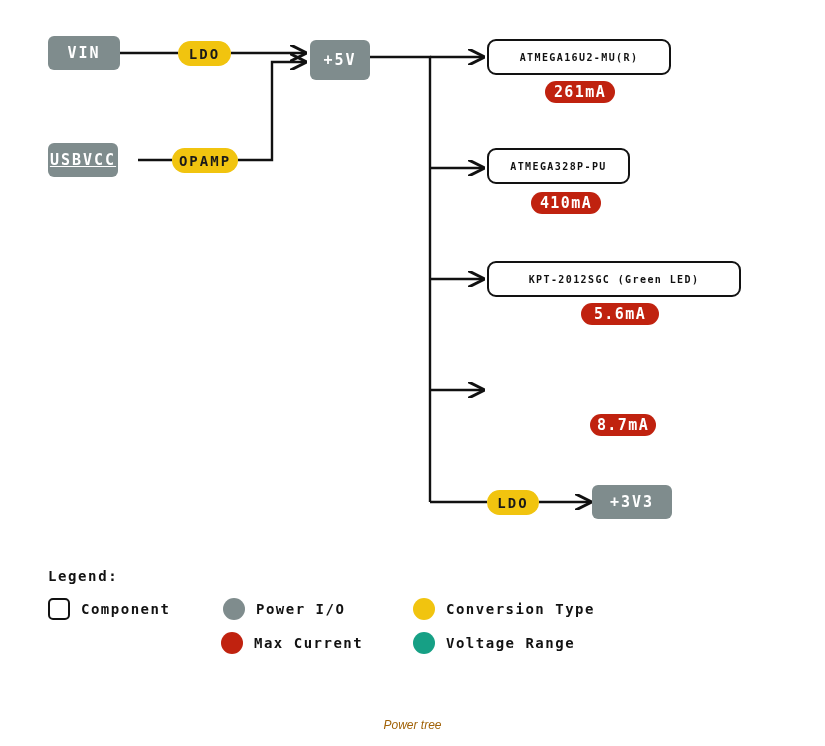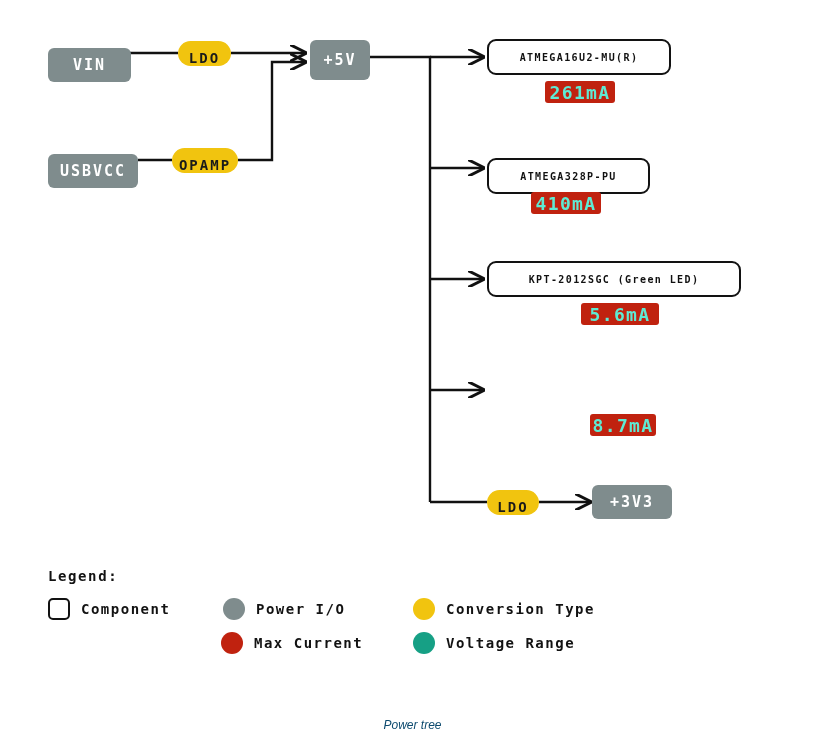--- a/index.html
+++ b/index.html
@@ -47,40 +47,39 @@
     font-weight: bold;
   }
 
   
   .conv {
     background: #f1c40f;
     color: #1a1a1a;
     border-radius: 14px;
     font-size: 14px;
     font-weight: bold;
-    align-items: flex-end;
   }
 
   
   .component {
     background: #ffffff;
     color: #111111;
     border: 2.5px solid #121212;
     border-radius: 9px;
     font-size: 10px;
     font-weight: bold;
     letter-spacing: 1.4px;
   }
 
   
   .badge {
     background: #c0220f;
-    color: #5eead4;
-    border-radius: 3px;
-    font-size: 18px;
+    color: #ffffff;
+    border-radius: 11px;
+    font-size: 15px;
     font-weight: bold;
     letter-spacing: 1.4px;
   }
 
   
   #legend {
     position: absolute;
     left: 48px;
     top: 568px;
     width: 600px;
@@ -128,21 +127,21 @@
   
   #caption {
     position: absolute;
     left: 0;
     top: 718px;
     width: 825px;
     text-align: center;
     font-family: "Liberation Sans", sans-serif;
     font-style: italic;
     font-size: 12px;
-    color: #0c4a6e;
+    color: #a16207;
   }
 </style>
 </head>
 <body>
 
 <div id="stage">
 
   <svg id="wires" viewBox="0 0 825 746" width="825" height="746">
     <defs>
       <marker id="arrow" viewBox="0 0 10 10" refX="9" refY="5" markerWidth="7" markerHeight="7" orient="auto-start-reverse">
@@ -165,25 +164,25 @@
 
       <path d="M 430 279 L 483 279" marker-end="url(#arrow)"></path>
 
       <path d="M 430 390 L 483 390" marker-end="url(#arrow)"></path>
 
       <path d="M 430 502 L 487 502"></path>
       <path d="M 539 502 L 590 502" marker-end="url(#arrow)"></path>
     </g>
   </svg>
 
-  <div class="node rail" style="left:48px; top:48px; width:83px; height:34px;">
+  <div class="node rail" style="left:48px; top:36px; width:72px; height:34px;">
     <span>VIN</span>
   </div>
 
-  <div class="node rail" style="left:48px; top:154px; width:90px; height:34px;">
+  <div class="node rail" style="left:48px; top:143px; width:70px; height:34px;text-decoration:underline;">
     <span>USBVCC</span>
   </div>
 
   <div class="node conv" style="left:178px; top:41px; width:53px; height:25px;">
     <span>LDO</span>
   </div>
 
   <div class="node conv" style="left:172px; top:148px; width:66px; height:25px;">
     <span>OPAMP</span>
   </div>
@@ -200,21 +199,21 @@
     <span>+3V3</span>
   </div>
 
   <div class="node component" style="left:487px; top:39px; width:184px; height:36px;">
     <span>ATMEGA16U2-MU(R)</span>
   </div>
   <div class="node badge" style="left:545px; top:81px; width:70px; height:22px;">
     <span>261mA</span>
   </div>
 
-  <div class="node component" style="left:487px; top:158px; width:163px; height:36px;">
+  <div class="node component" style="left:487px; top:148px; width:143px; height:36px;">
     <span>ATMEGA328P-PU</span>
   </div>
   <div class="node badge" style="left:531px; top:192px; width:70px; height:22px;">
     <span>410mA</span>
   </div>
 
   <div class="node component" style="left:487px; top:261px; width:254px; height:36px;">
     <span>KPT-2012SGC (Green LED)</span>
   </div>
   <div class="node badge" style="left:581px; top:303px; width:78px; height:22px;">

